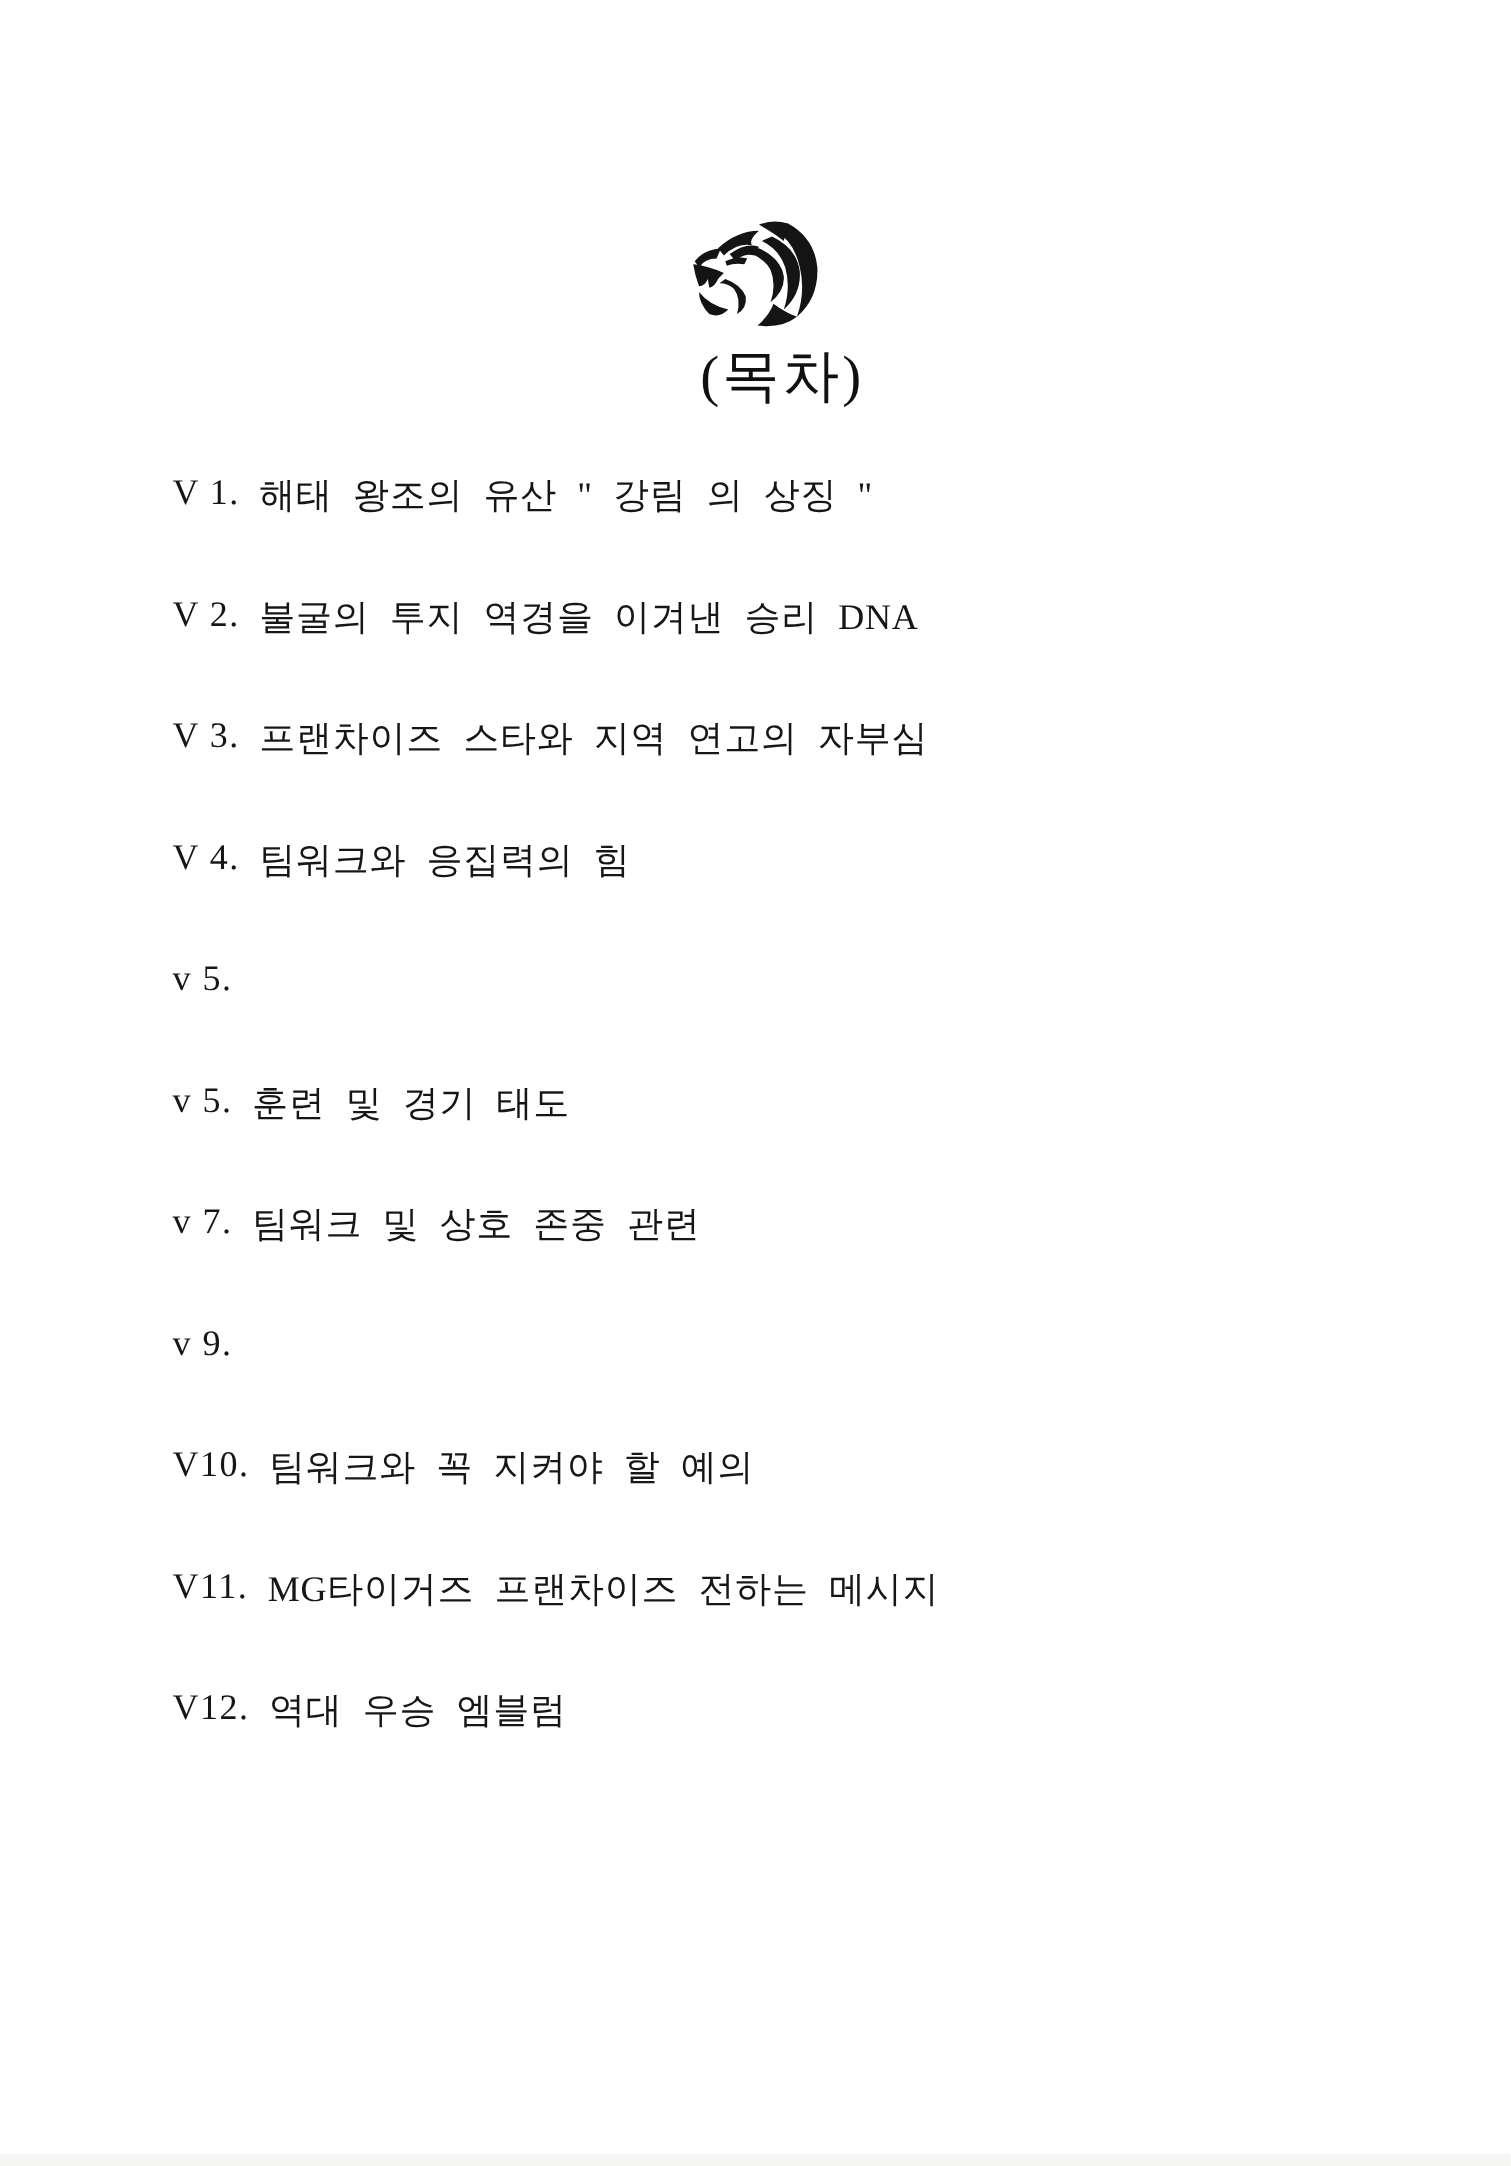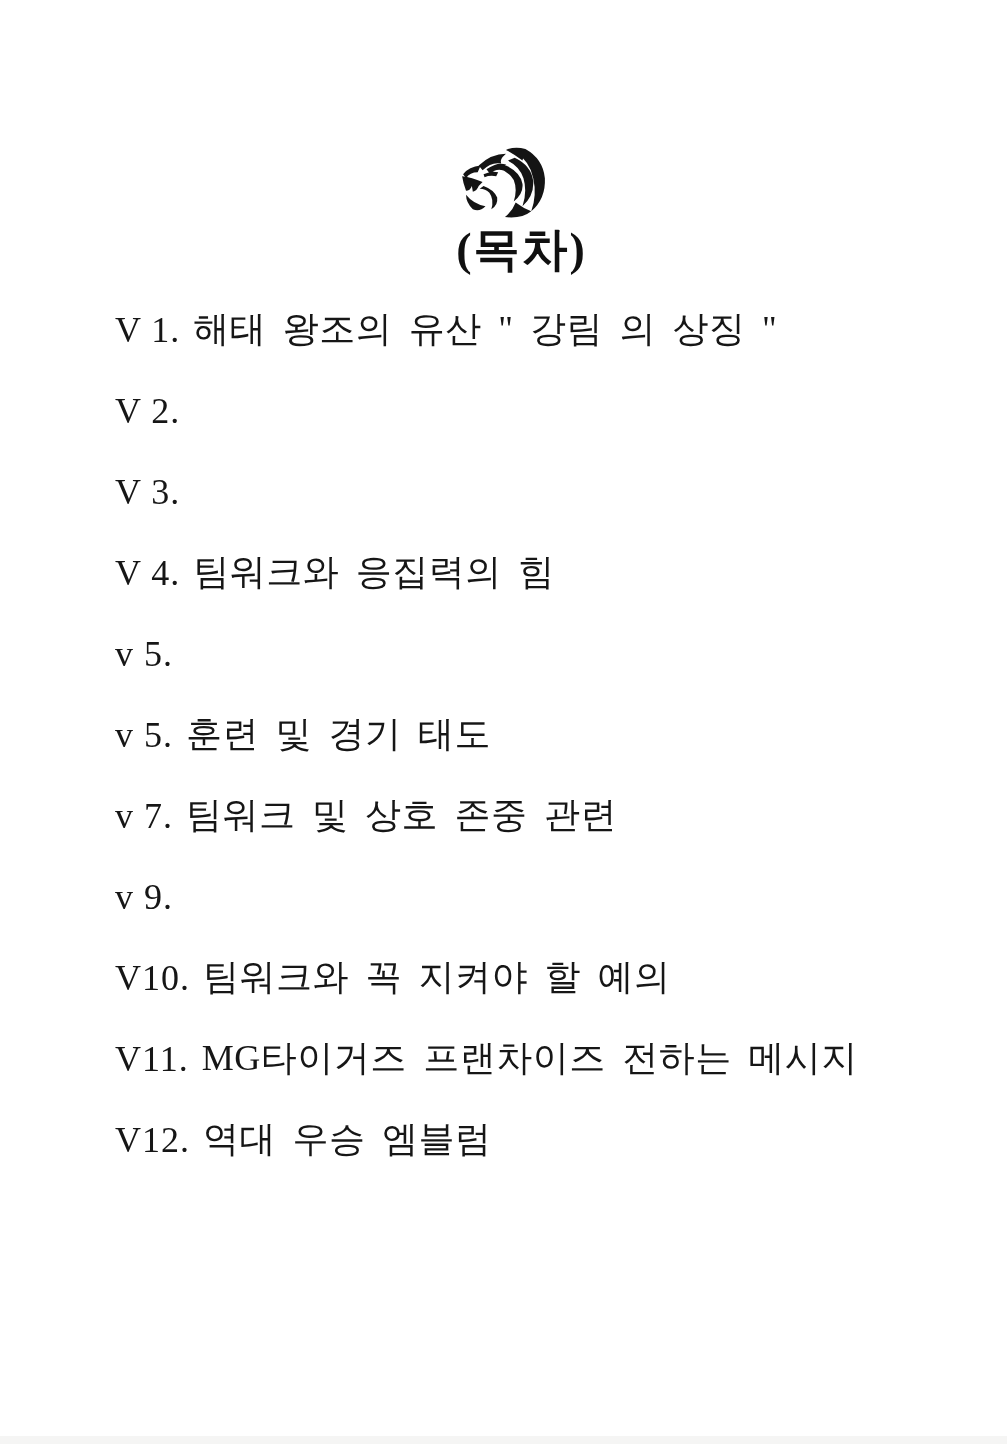--- a/index.html
+++ b/index.html
@@ -21,38 +21,38 @@
     text-align: center;
   }
   .logo-wrap {
     display: inline-block;
     width: 110px;
     height: 74px;
     line-height: 0;
   }
   .doc-title {
     margin-top: 2px;
-    font-size: 46px;
-    font-weight: bold;
+    font-size: 38px;
+    font-weight: normal;
     letter-spacing: 2px;
     color: #101010;
     line-height: 48px;
     padding-left: 36px;
   }
   .toc {
     position: absolute;
     top: 289px;
     left: 115px;
     width: 830px;
   }
   .toc-row {
     height: 81px;
     display: flex;
     align-items: center;
-    font-size: 36px;
+    font-size: 24px;
     white-space: nowrap;
   }
   .toc-num {
     color: #161616;
     margin-right: 13px;
     letter-spacing: 1px;
   }
   .toc-title {
     color: #161616;
     word-spacing: 7px;
@@ -93,23 +93,25 @@
   <div class="doc-title">(목차)</div>
 </div>
 
 <div class="toc">
   <div class="toc-row">
     <span class="toc-num">V 1.</span>
     <span class="toc-title">해태 왕조의 유산 " 강림 의 상징 "</span>
   </div>
   <div class="toc-row">
     <span class="toc-num">V 2.</span>
+    <span class="toc-title">불굴의 투지 역경을 이겨낸 승리 DNA</span>
   </div>
   <div class="toc-row">
     <span class="toc-num">V 3.</span>
+    <span class="toc-title">프랜차이즈 스타와 지역 연고의 자부심</span>
   </div>
   <div class="toc-row">
     <span class="toc-num">V 4.</span>
     <span class="toc-title">팀워크와 응집력의 힘</span>
   </div>
   <div class="toc-row">
     <span class="toc-num">v 5.</span>
   </div>
   <div class="toc-row">
     <span class="toc-num">v 5.</span>

